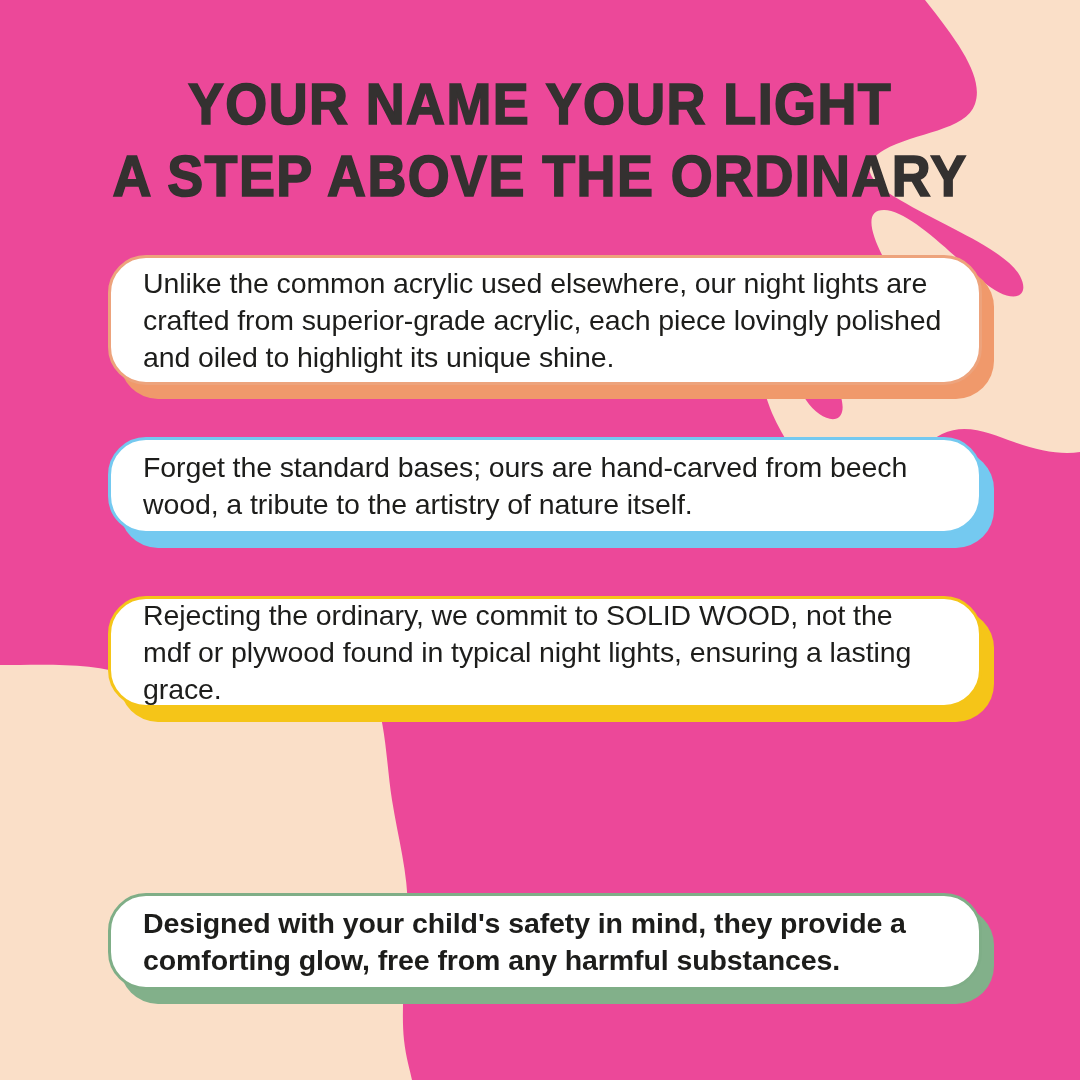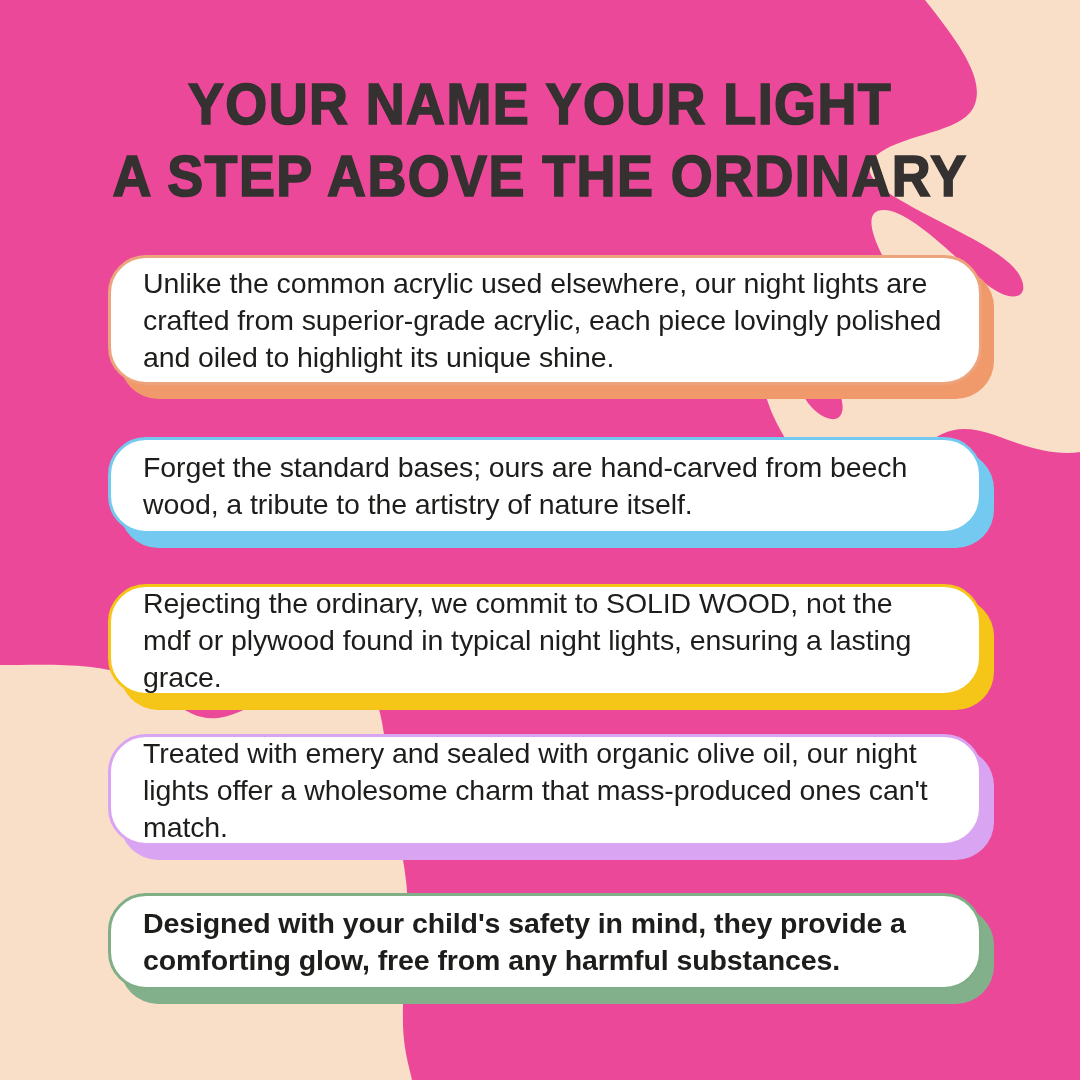--- a/index.html
+++ b/index.html
@@ -97,21 +97,21 @@
     font-family: "Liberation Sans", "DejaVu Sans", sans-serif;
     font-size: 28.5px;
     line-height: 37px;
     letter-spacing: -0.1px;
     margin: 0;
   }
 
   
   .card-1 { top: 255px; height: 130px; }
   .card-2 { top: 437px; height: 97px; }
-  .card-3 { top: 584px; height: 112px; }
+  .card-3 { top: 596px; height: 112px; }
   .card-4 { top: 734px; height: 112px; }
   .card-5 { top: 893px; height: 97px; font-weight: bold; }
 </style>
 </head>
 <body>
 
 <div class="poster" style="background: #ec4899;">
 
   <svg class="blob-layer" viewBox="0 0 1080 1080" aria-hidden="true">
     <path fill="#fadfc8" d="M1080 0 L925 0
@@ -167,26 +167,20 @@
       </div>
     </div>
 
     <div class="card card-3">
       <div class="card-shadow" style="background-color: rgb(245, 197, 24);"></div>
       <div class="card-body" style="border-color: rgb(245, 197, 24);">
         <p class="card-text">Rejecting the ordinary, we commit to SOLID WOOD, not the mdf or plywood found in typical night lights, ensuring a lasting grace.</p>
       </div>
     </div>
 
-    <div class="card card-4">
-      <div class="card-shadow" style="background-color: rgb(217, 165, 242);"></div>
-      <div class="card-body" style="border-color: rgb(217, 165, 242);">
-        <p class="card-text">Treated with emery and sealed with organic olive oil, our night lights offer a wholesome charm that mass-produced ones can't match.</p>
-      </div>
-    </div>
 
     <div class="card card-5">
       <div class="card-shadow" style="background-color: rgb(130, 176, 138);"></div>
       <div class="card-body" style="border-color: rgb(127, 174, 135);">
         <p class="card-text">Designed with your child's safety in mind, they provide a comforting glow, free from any harmful substances.</p>
       </div>
     </div>
 
   </div>
 </div>

